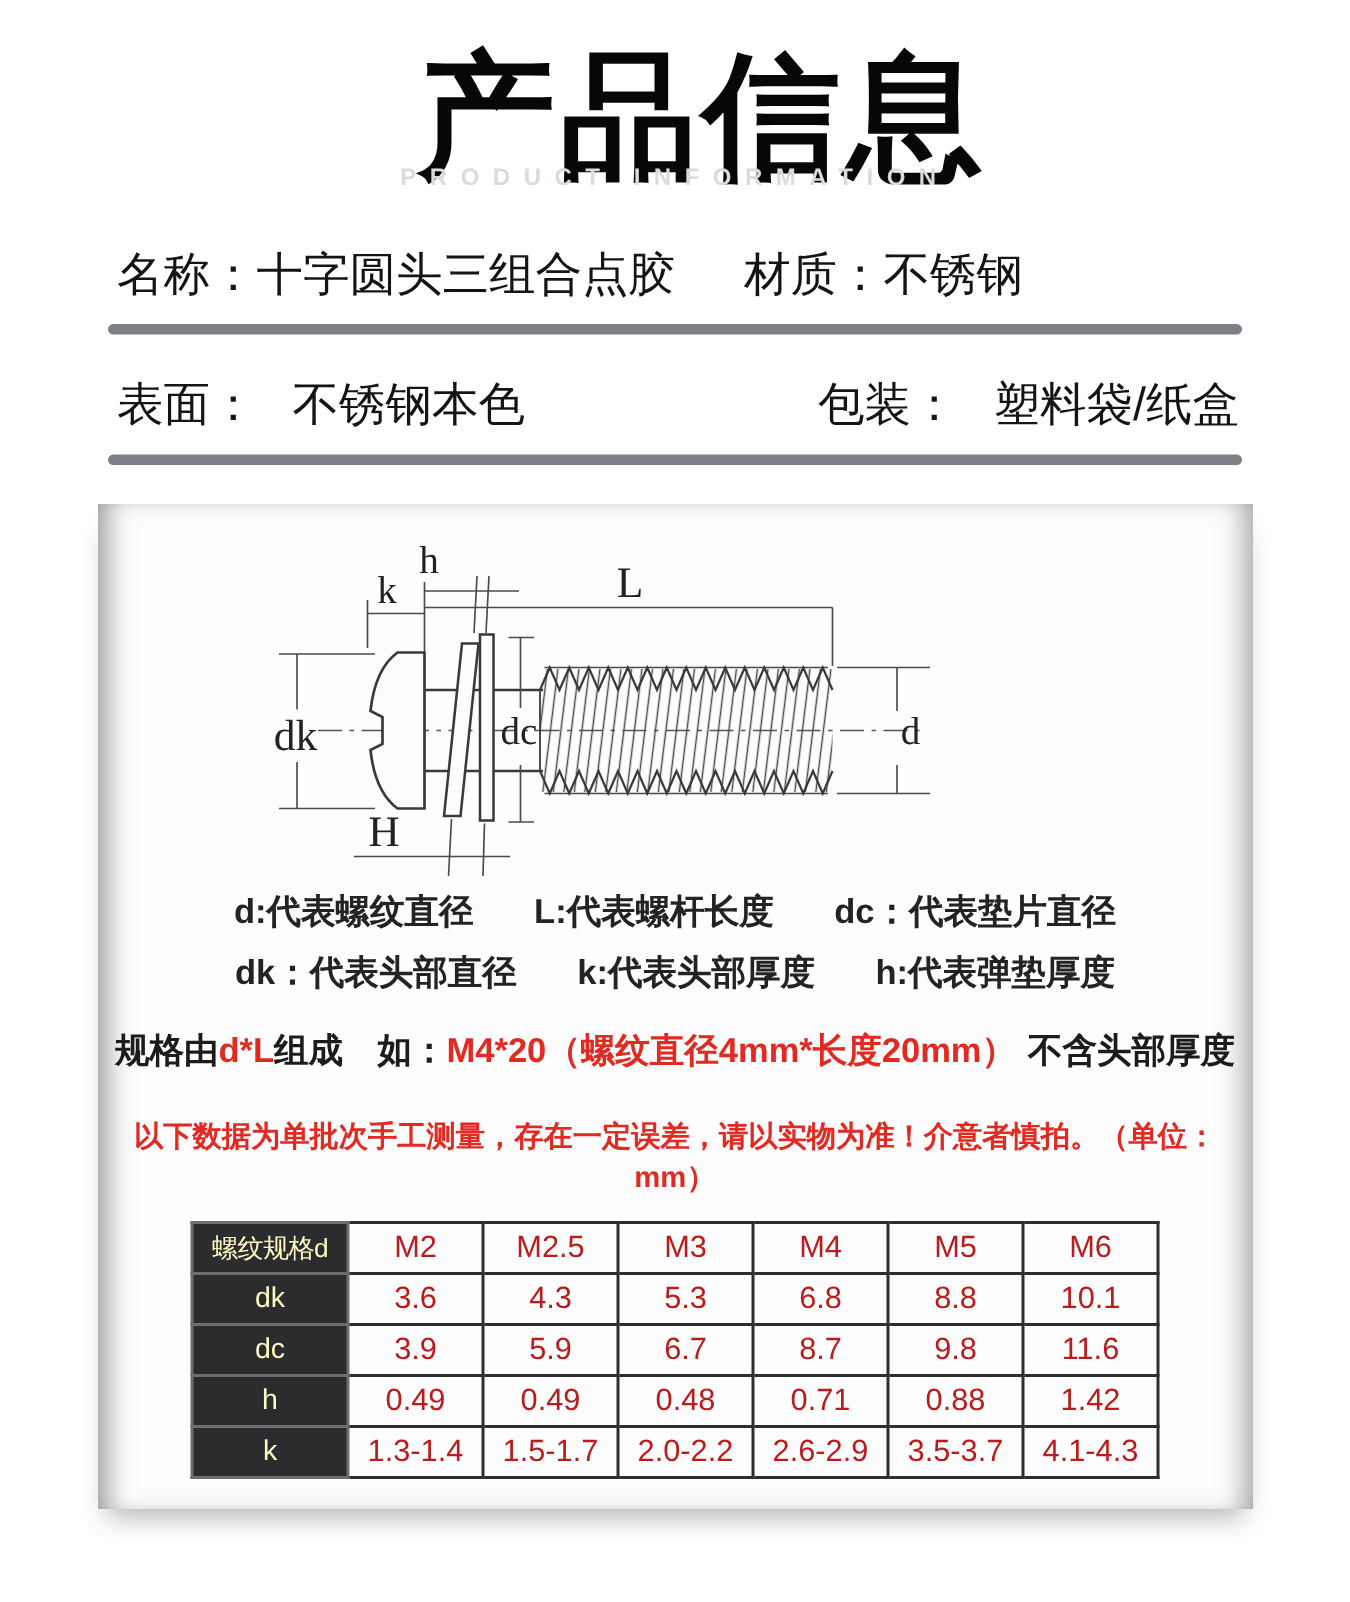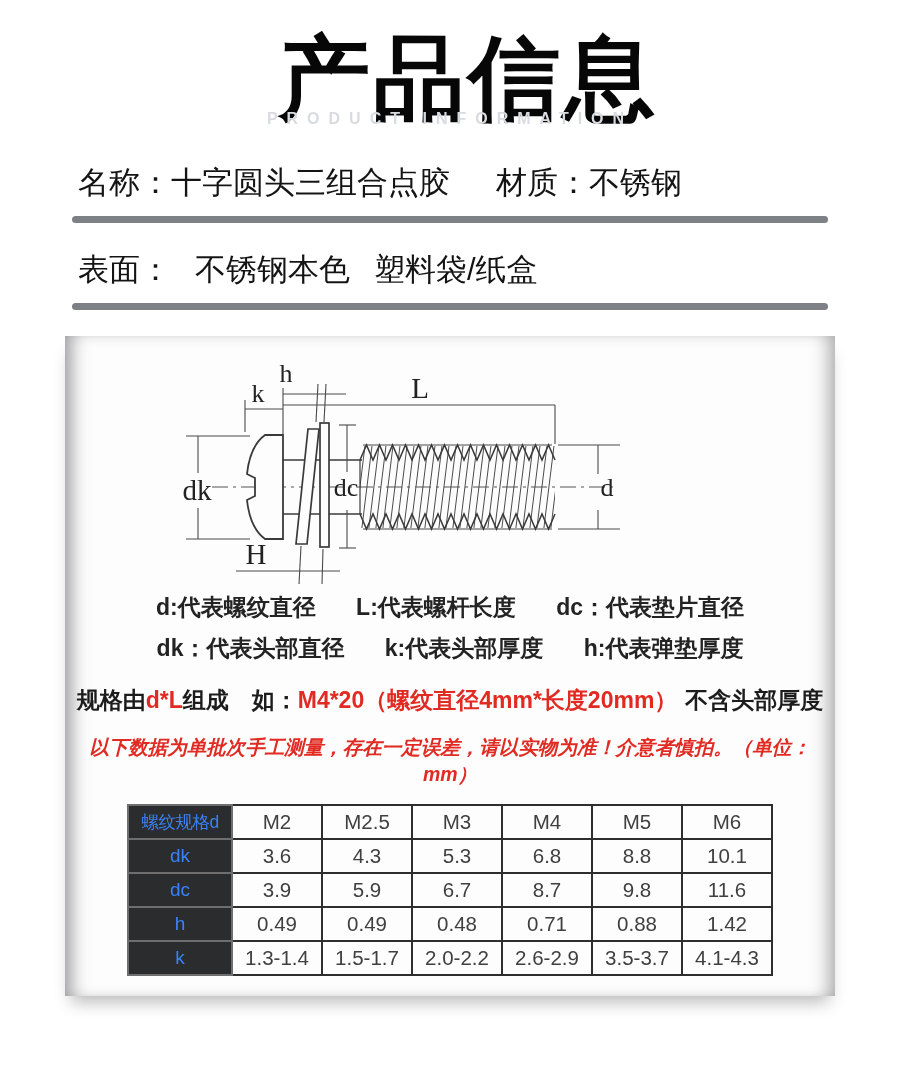--- a/index.html
+++ b/index.html
@@ -41,29 +41,29 @@
     line-height:41px;margin-top:0;
   }
   .legend .seg{margin:0 17px;white-space:nowrap;}
   .spec-line{
     text-align:center;font-weight:700;font-size:23px;color:#1c1c1c;
     margin-top:16px;white-space:nowrap;
   }
   .spec-line .red{color:#e02a22;}
   .spec-line .tail{margin-left:8px;}
   .disclaimer{
-    text-align:center;color:#e02a22;font-weight:700;font-size:19.5px;margin-top:18px;font-style:italic;
+    text-align:center;color:#e02a22;font-weight:700;font-size:19.5px;margin-top:28px;
   }
   table.spec-table{border-collapse:collapse;margin:16px auto 0;}
   .spec-table td{
     border:2px solid #2e2e2e;text-align:center;vertical-align:middle;
-    height:32px;font-size:20.5px;color:#404040;width:88px;padding:0;
+    height:32px;font-size:20.5px;color:#b91c1c;width:88px;padding:0;
   }
   .spec-table td.dark{
-    background:#2a2c2d;color:#3b82f6;border-color:#6e6e6e;
+    background:#2a2c2d;color:#fef9c3;border-color:#6e6e6e;
     width:102px;font-size:19px;
   }
   .spec-table td.dark.hdr{font-size:17.5px;letter-spacing:-0.5px;}
   svg text{
     font-family:"Liberation Serif","DejaVu Serif",serif;
     font-size:26px;fill:#222;
   }
   svg .big{font-size:29px;}
 </style>
 </head>
@@ -76,20 +76,21 @@
   <span>名称：</span>
     <span>十字圆头三组合点胶</span>
   <span class="gap-material">材质：</span>
     <span>不锈钢</span>
 </div>
 <div class="divider"></div>
 
 <div class="info-row second">
   <span>表面：</span>
     <span>不锈钢本色</span>
+  <span class="push-right">包装：</span>
     <span>塑料袋/纸盒</span>
 </div>
 <div class="divider"></div>
 
 <div class="spec-sheet">
 
   <svg class="diagram" width="560" height="235" viewBox="0 0 560 235">
     <defs>
       <pattern id="hatch" patternUnits="userSpaceOnUse" width="7" height="90" patternTransform="skewX(-7)">
         <line x1="3.5" y1="-4" x2="3.5" y2="94" stroke="#4a4a4a" stroke-width="1"></line>

